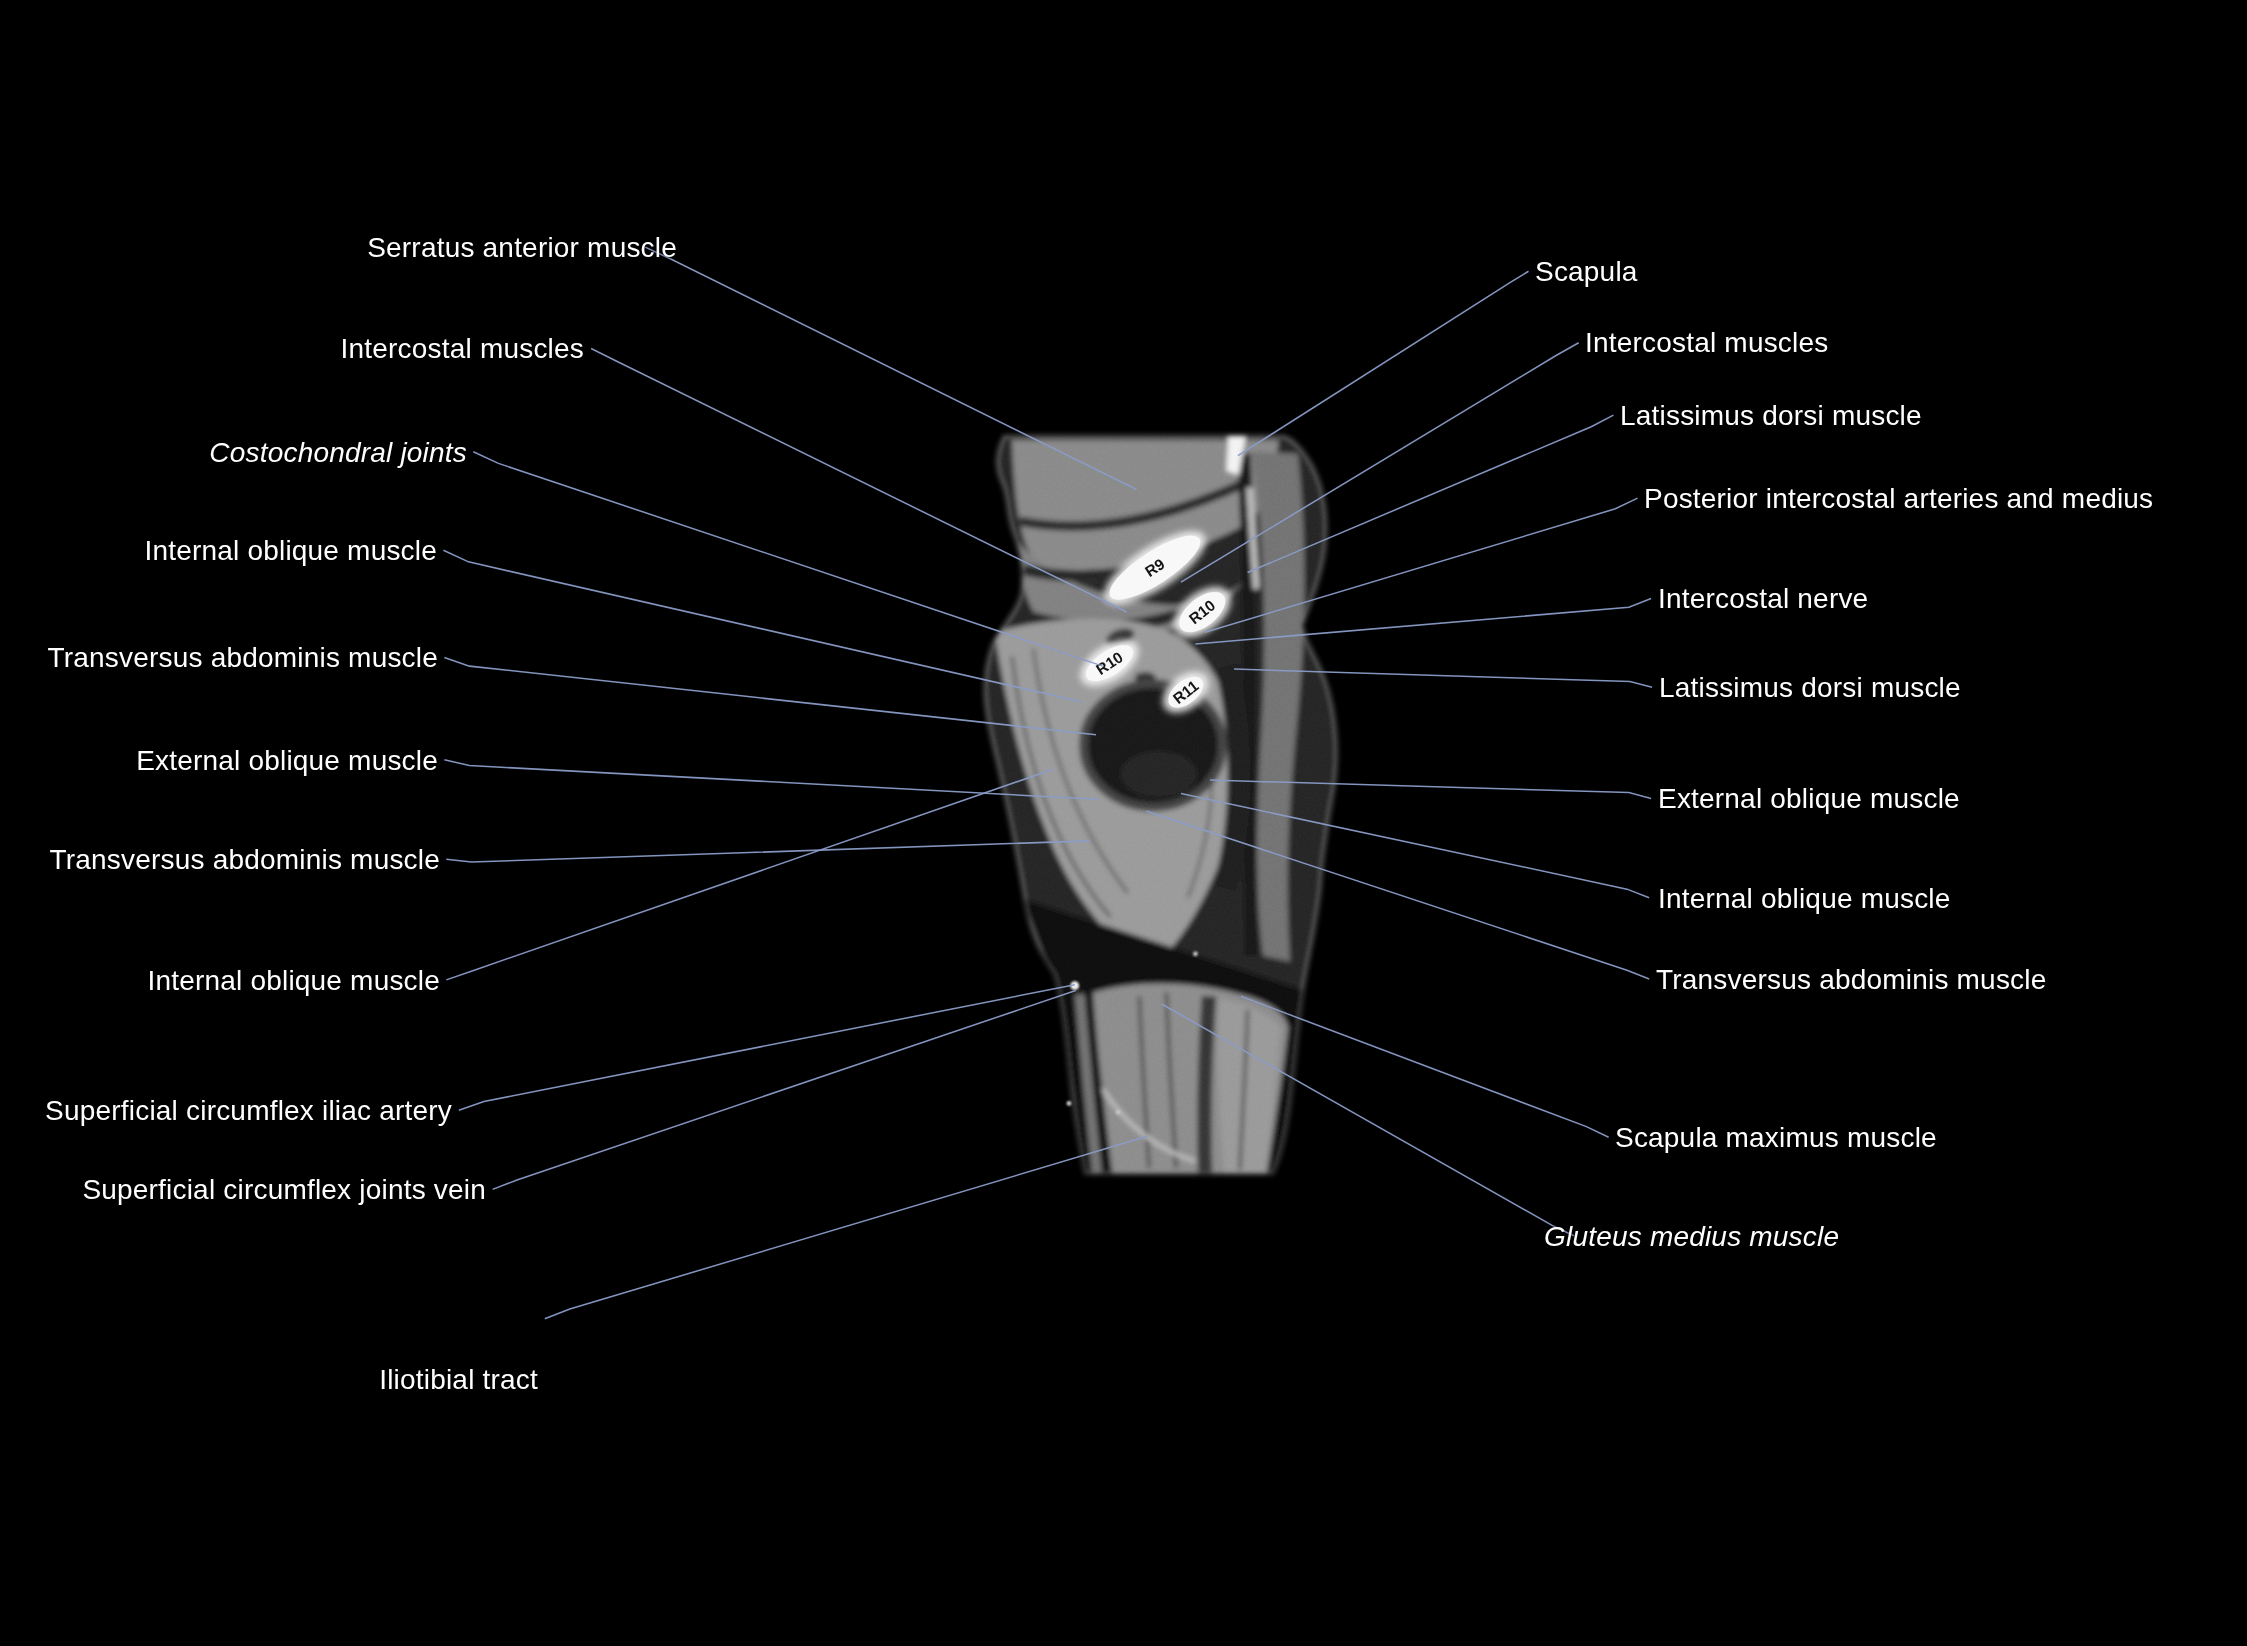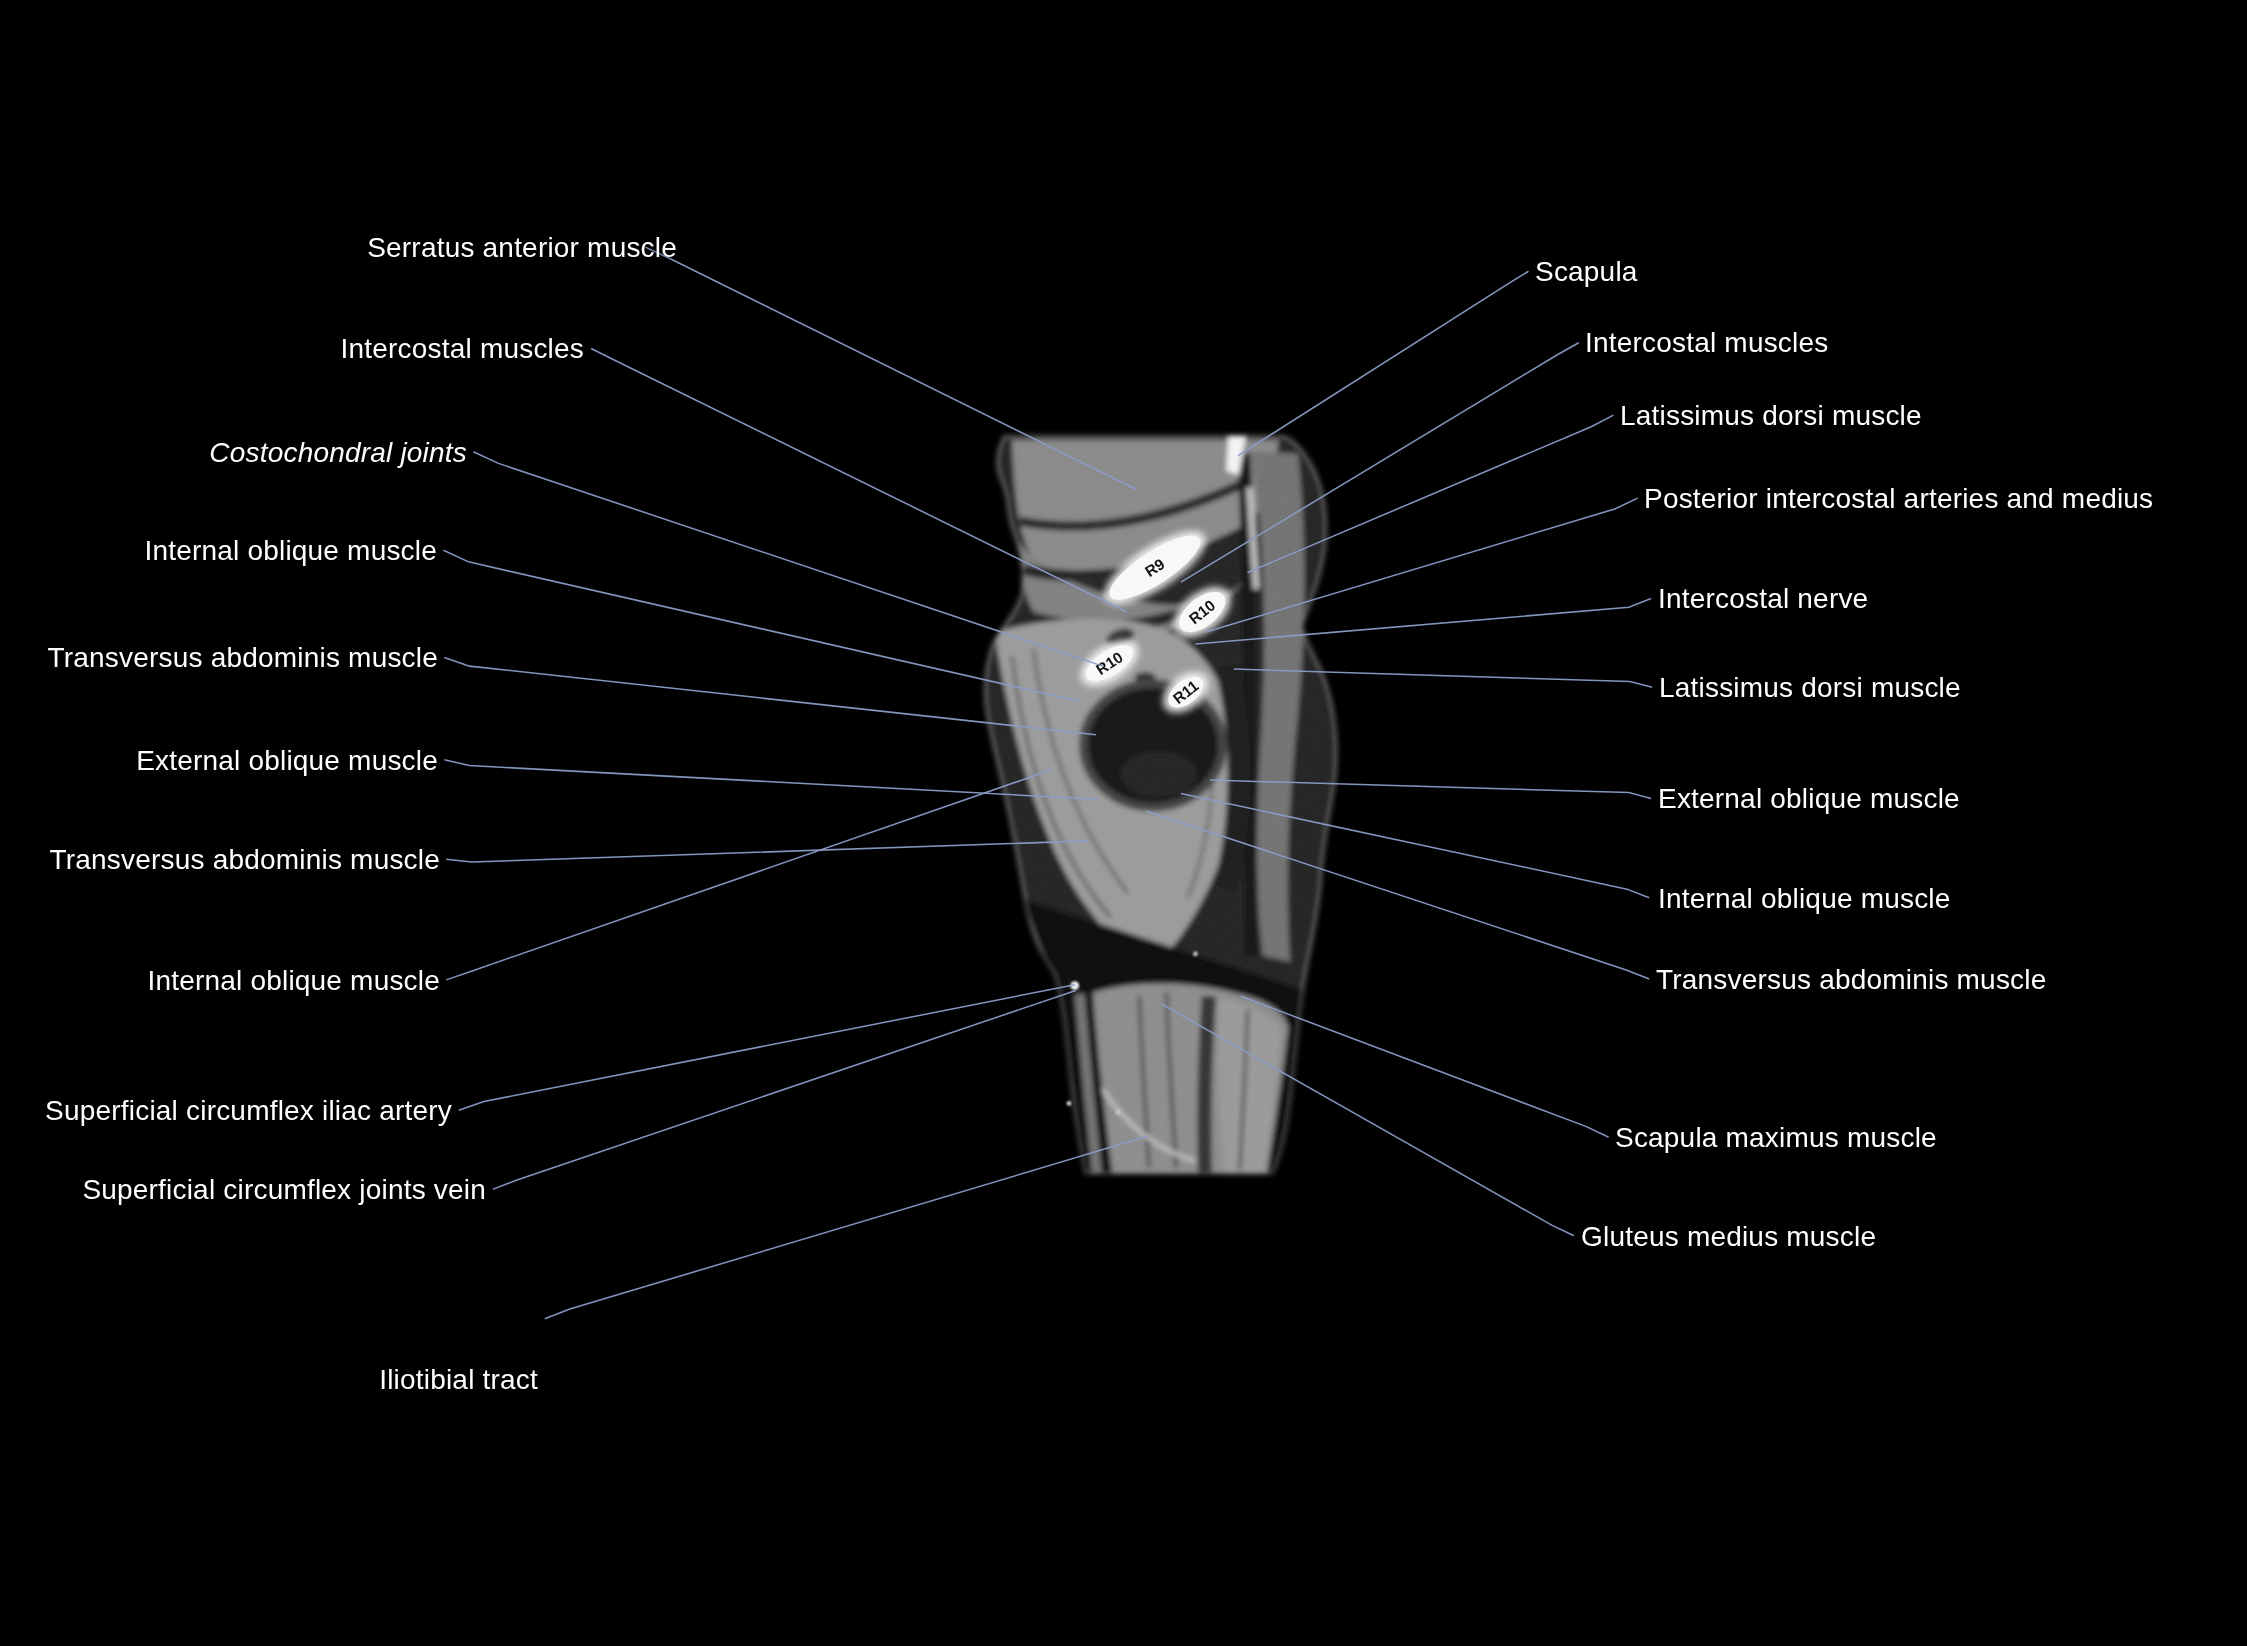--- a/index.html
+++ b/index.html
@@ -238,17 +238,17 @@
       <div class="label side-right" style="top: 252px; left: 1535px;">Scapula</div>
       <div class="label side-right" style="top: 323px; left: 1585px;">Intercostal muscles</div>
       <div class="label side-right" style="top: 396px; left: 1620px;">Latissimus dorsi muscle</div>
       <div class="label side-right" style="top: 479px; left: 1644px;">Posterior intercostal arteries and medius</div>
       <div class="label side-right" style="top: 579px; left: 1658px;">Intercostal nerve</div>
       <div class="label side-right" style="top: 668px; left: 1659px;">Latissimus dorsi muscle</div>
       <div class="label side-right" style="top: 779px; left: 1658px;">External oblique muscle</div>
       <div class="label side-right" style="top: 879px; left: 1658px;">Internal oblique muscle</div>
       <div class="label side-right" style="top: 960px; left: 1656px;">Transversus abdominis muscle</div>
       <div class="label side-right" style="top: 1118px; left: 1615px;">Scapula maximus muscle</div>
-      <div class="label side-right" style="top: 1217px; left: 1581px;">Gluteus medius muscle</div>
+      <div class="label side-right" style="top: 1217px; left: 1544px; font-style: italic;">Gluteus medius muscle</div>
     </div>
 
 </div>
 
 
 </body></html>

